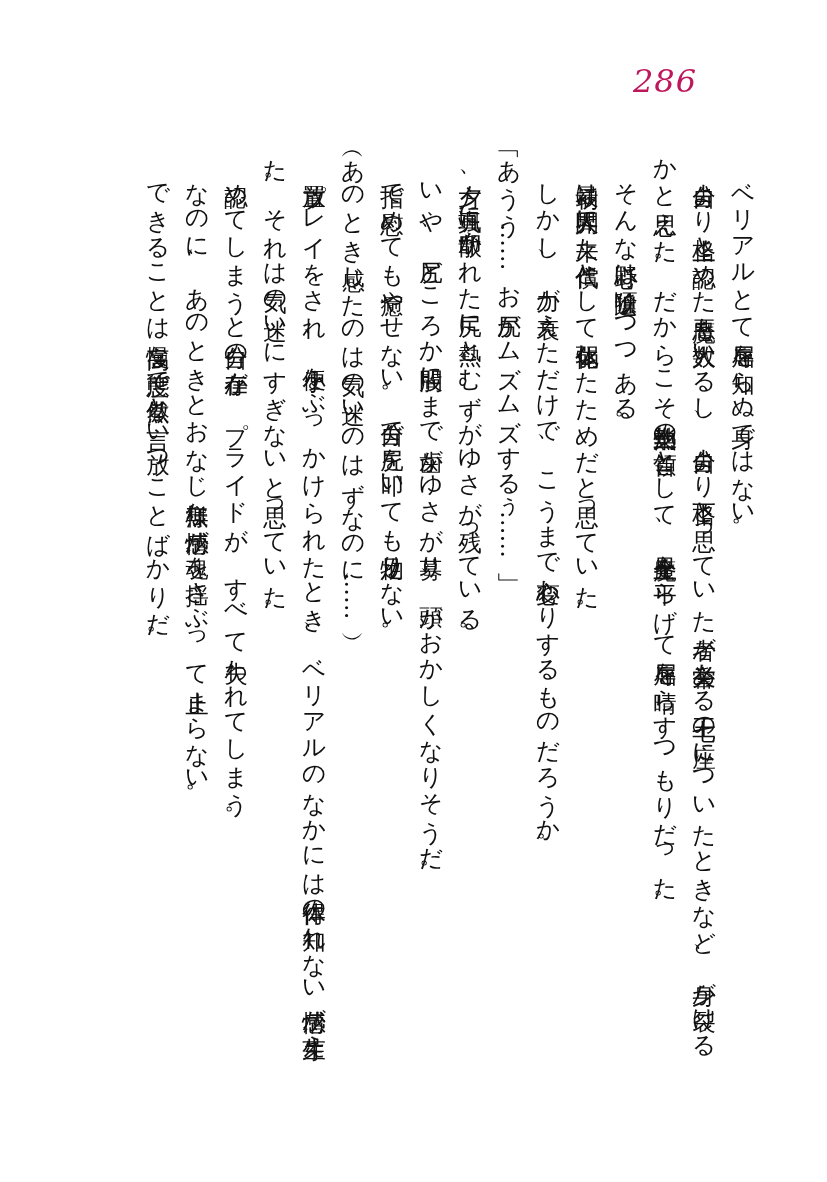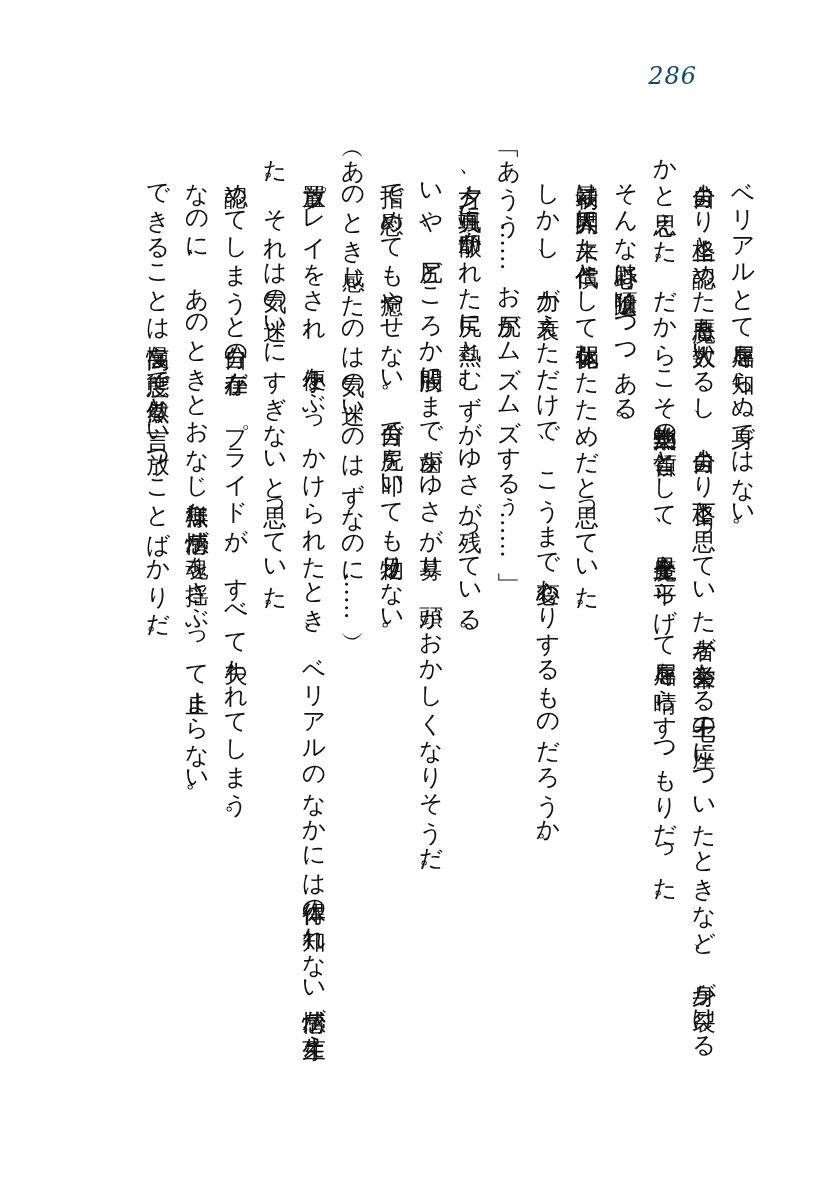--- a/index.html
+++ b/index.html
@@ -12,23 +12,23 @@
   .page {
     position: relative;
     width: 827px; height: 1182px;
     background: #ffffff;
     color: #141414;
   }
   .page-number {
     position: absolute;
     top: 62px;
     right: 130px;
-    font-size: 24px;
+    font-size: 32px;
     font-style: italic;
-    color: #0c4a6e;
+    color: #be185d;
     letter-spacing: 1px;
   }
   .text-block {
     position: absolute;
     top: 143px;
     right: 65px;
     height: 905px;
     width: 670px;
     writing-mode: vertical-rl;
     text-orientation: mixed;

